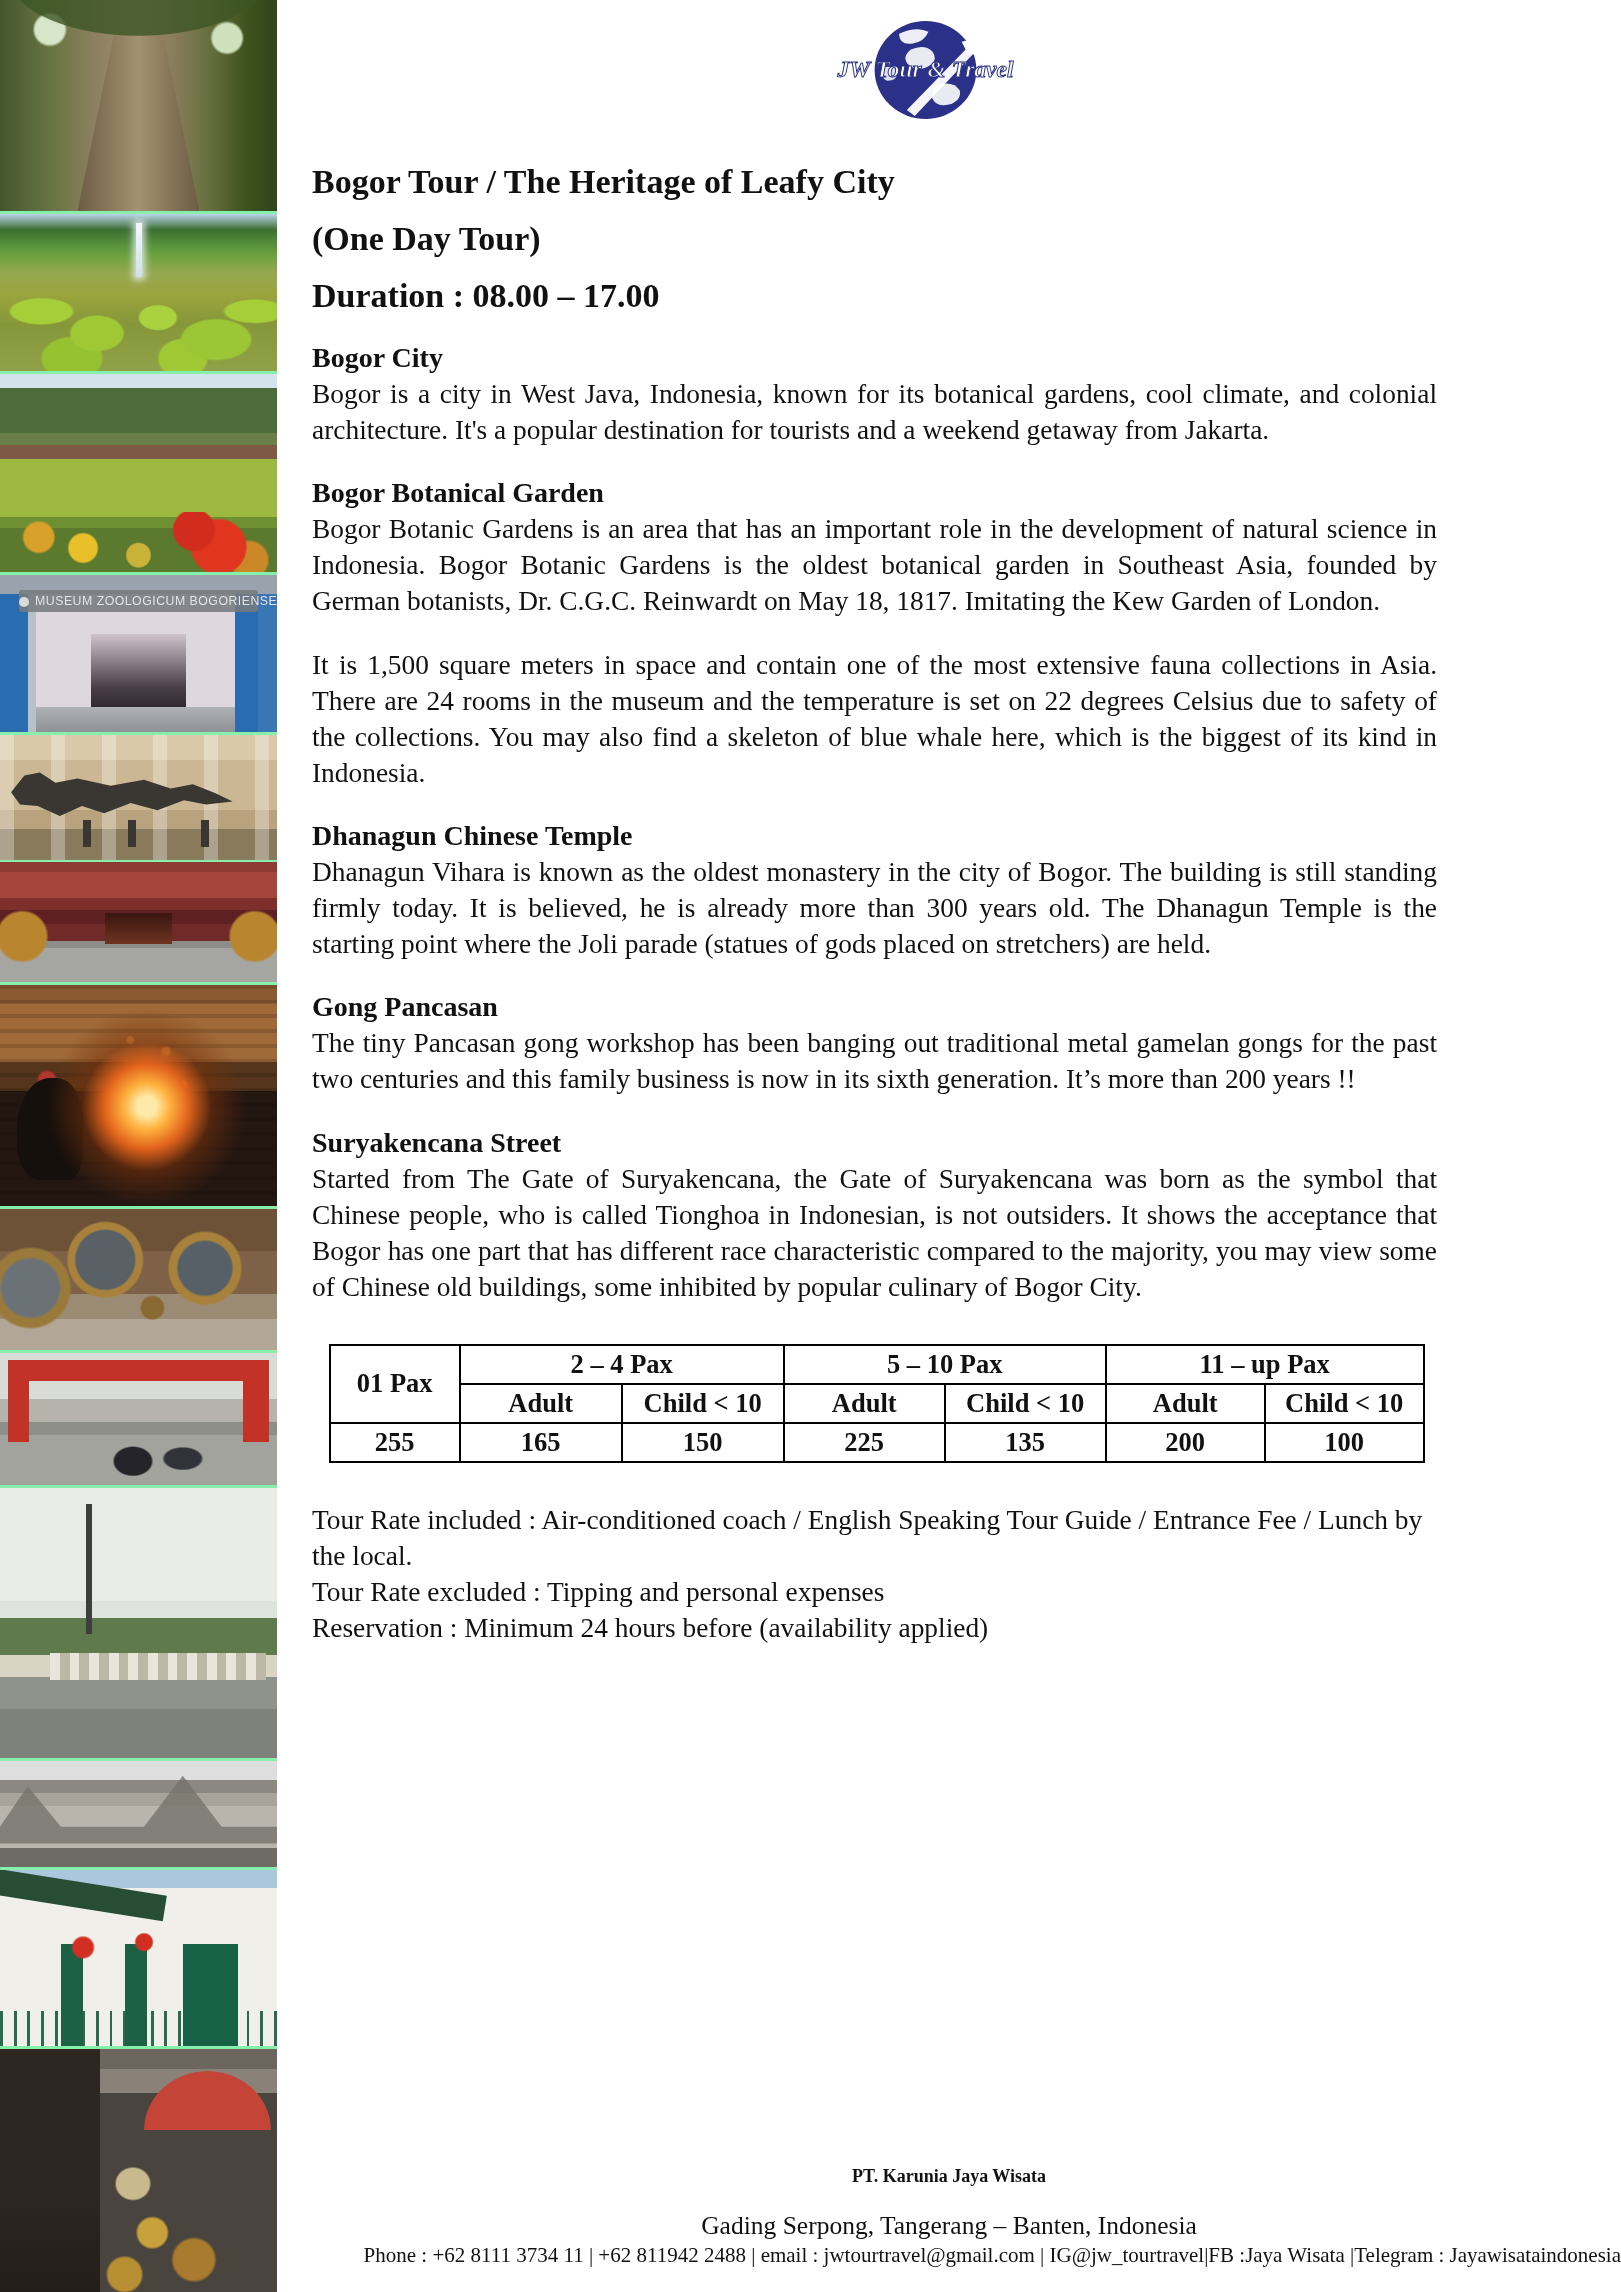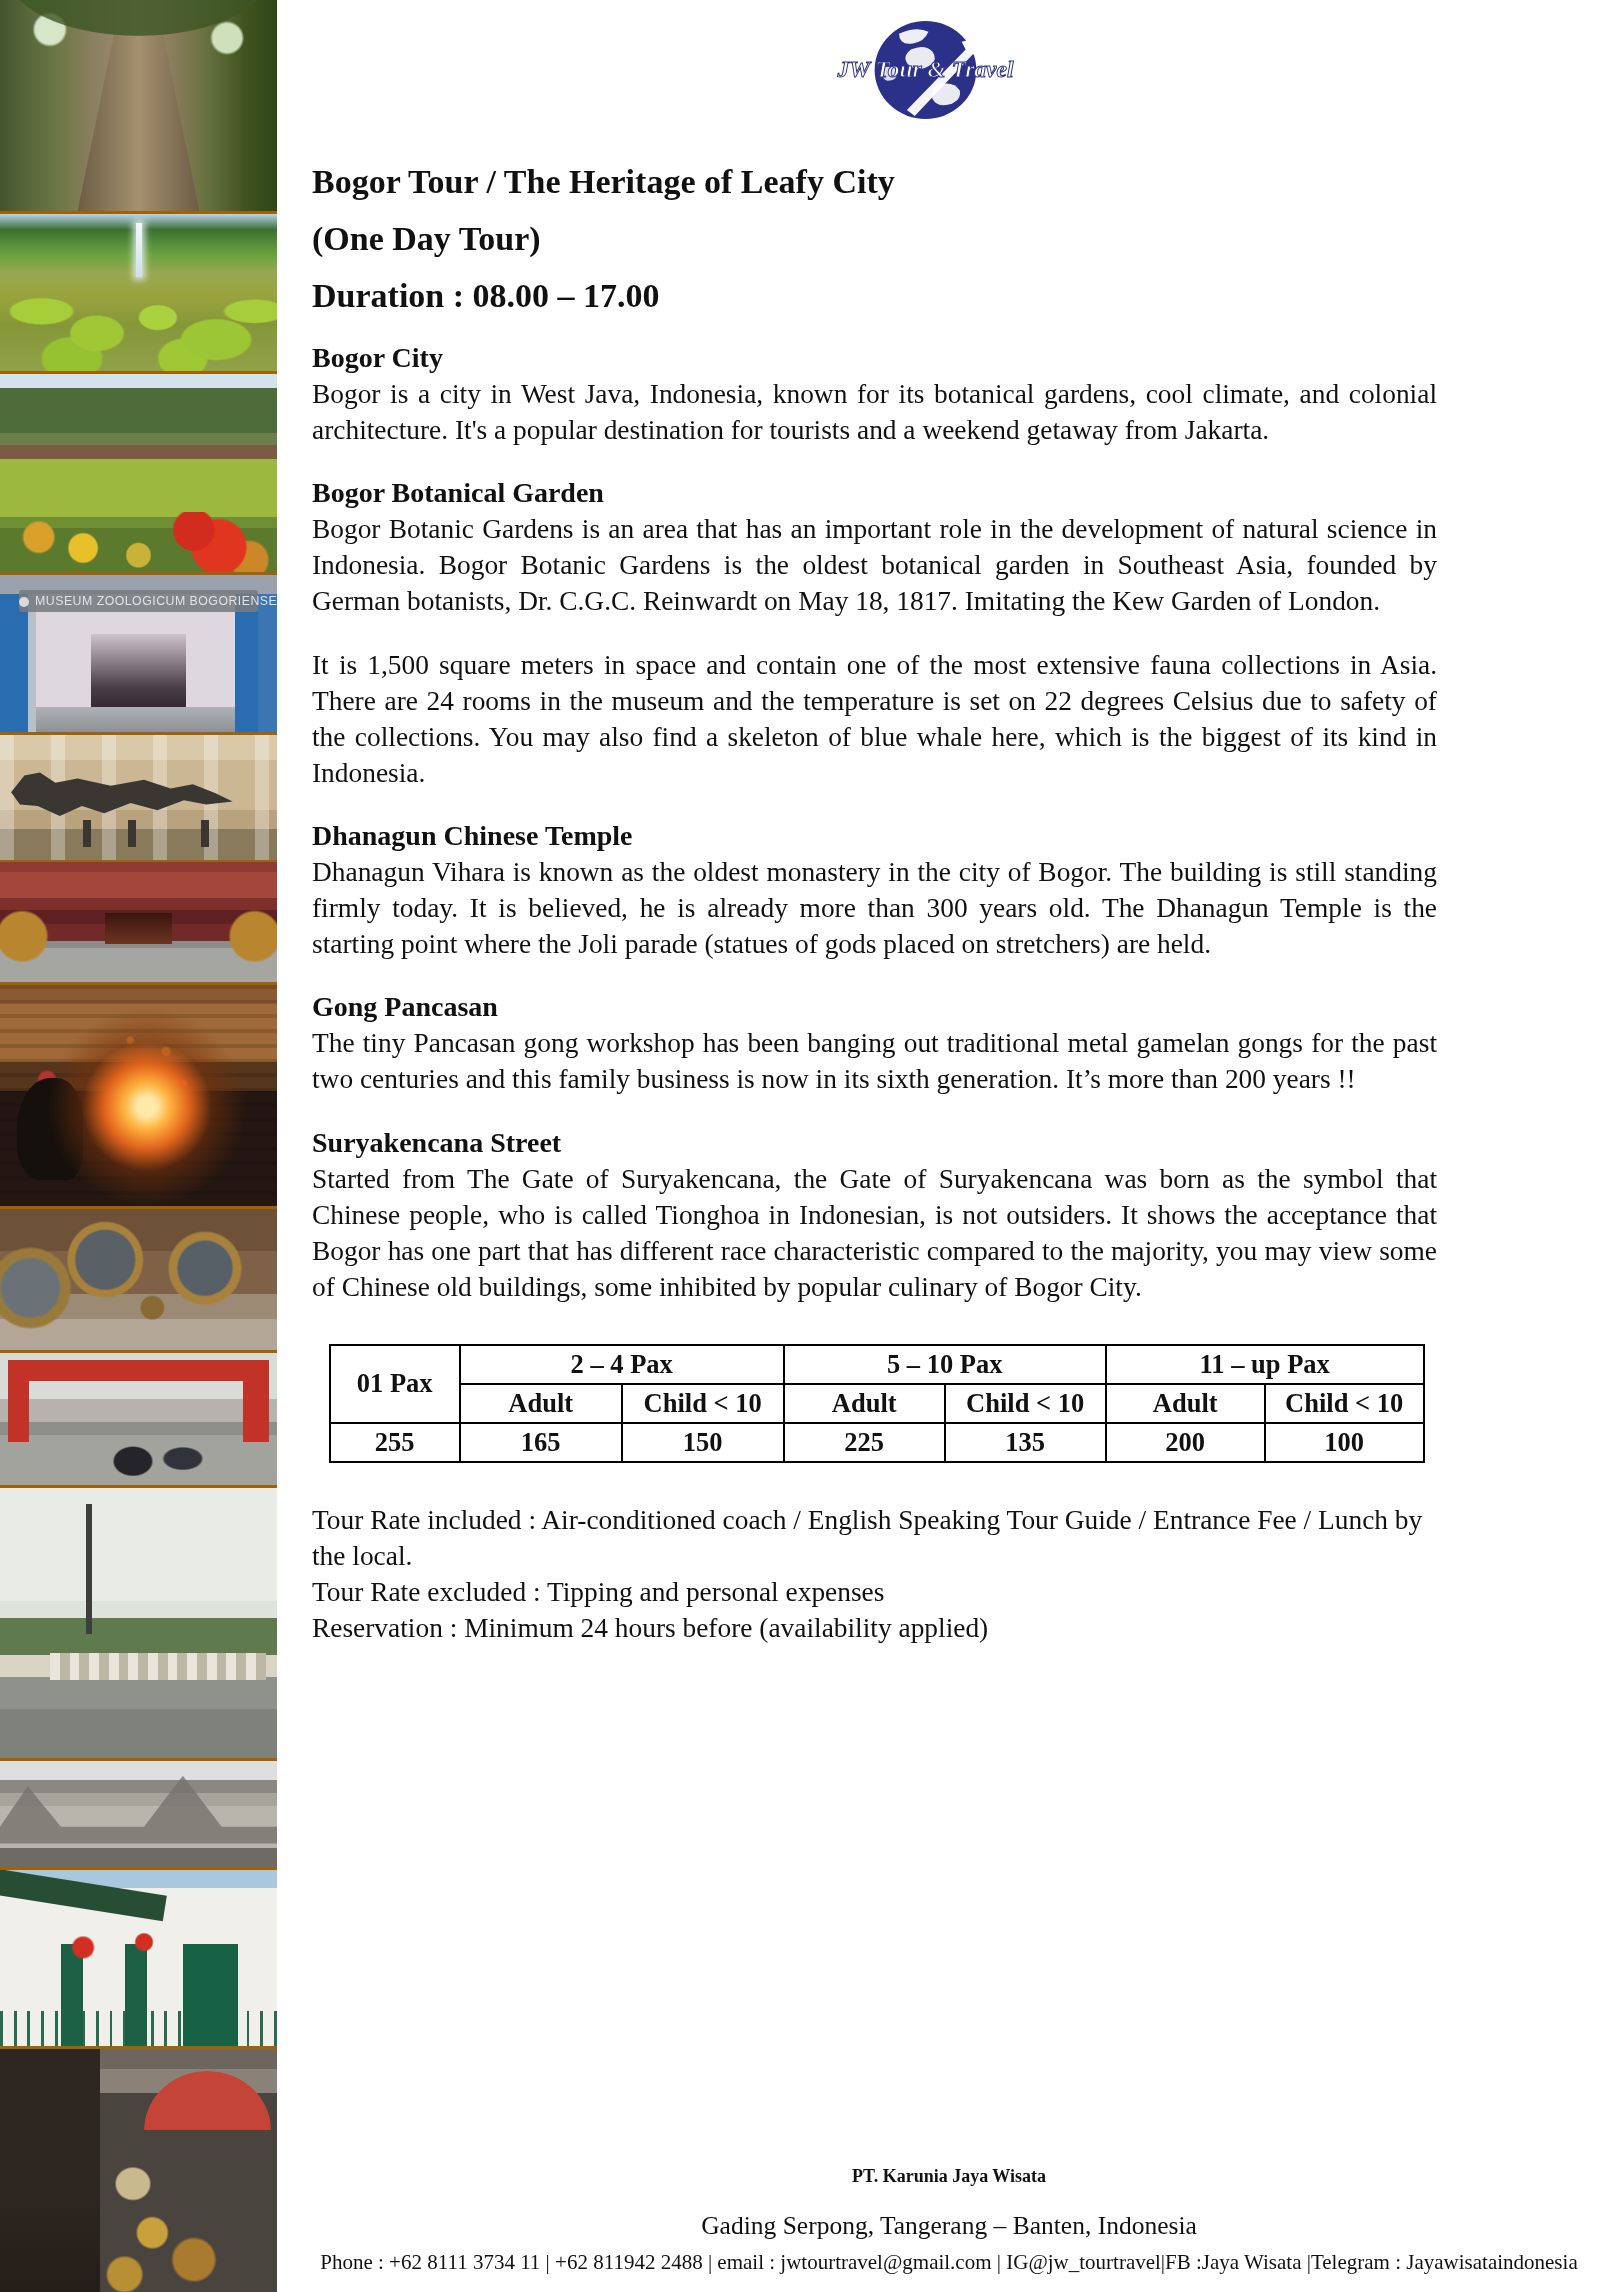--- a/index.html
+++ b/index.html
@@ -7,21 +7,21 @@
     position:relative;
     width:1621px;height:2293px;
     background:#ffffff;
     font-family:"Liberation Serif","DejaVu Serif",serif;
     color:#111;
     overflow:hidden;
     margin:0 auto;
   }
 
   
-  .strip{position:absolute;left:0;top:0;width:277px;height:2293px;background:#a16207;}
+  .strip{position:absolute;left:0;top:0;width:277px;height:2293px;background:#86efac;}
   .ph{position:relative;width:100%;margin-bottom:2.9px;overflow:hidden;}
 
   .ph-tree{height:211px;background:
     radial-gradient(circle at 18% 14%,#d7e6c8 0 5%,transparent 6%),
     radial-gradient(circle at 82% 18%,#cfe0bd 0 5%,transparent 6%),
     linear-gradient(90deg,#44552e 0%,#5c6b3c 12%,#6f7747 22%,#8c8061 34%,#a08f6e 50%,#8c7d5c 62%,#66703f 75%,#41541f 88%,#2f4519 100%);}
   .ph-tree::before{content:"";position:absolute;left:28%;width:44%;top:16%;bottom:0;
     background:linear-gradient(90deg,#6d5d44,#a3916f 50%,#6d5d44);
     clip-path:polygon(30% 0,70% 0,100% 100%,0 100%);}
   .ph-tree::after{content:"";position:absolute;top:-12%;left:-5%;right:-5%;height:34%;
@@ -149,21 +149,21 @@
   table.price{border-collapse:collapse;margin:39px 0 0 16.7px;width:1093px;table-layout:fixed;}
   table.price td{border:2px solid #000;text-align:center;font-weight:bold;font-size:26.5px;
     height:37px;padding:0;vertical-align:middle;}
   .notes{margin-top:39px;}
   .notes p{margin:0;font-size:27.4px;line-height:36px;}
 
   
   .footer{position:absolute;left:277px;width:1344px;top:2143px;text-align:center;}
   .footer .company{font-weight:bold;font-size:18px;line-height:35px;margin:16px;}
   .footer .address{font-size:25.5px;line-height:31px;margin:0;}
-  .footer .contact{font-size:21px;line-height:29px;margin:7px;}
+  .footer .contact{font-size:21px;line-height:29px;margin:0;text-align:right;}
   .footer .site{font-size:25.5px;line-height:31px;margin:0;}
 </style>
 </head>
 <body>
 
 <div class="page">
 
   <div class="strip">
     <div class="ph ph-tree"></div>
     <div class="ph ph-pond"></div>

